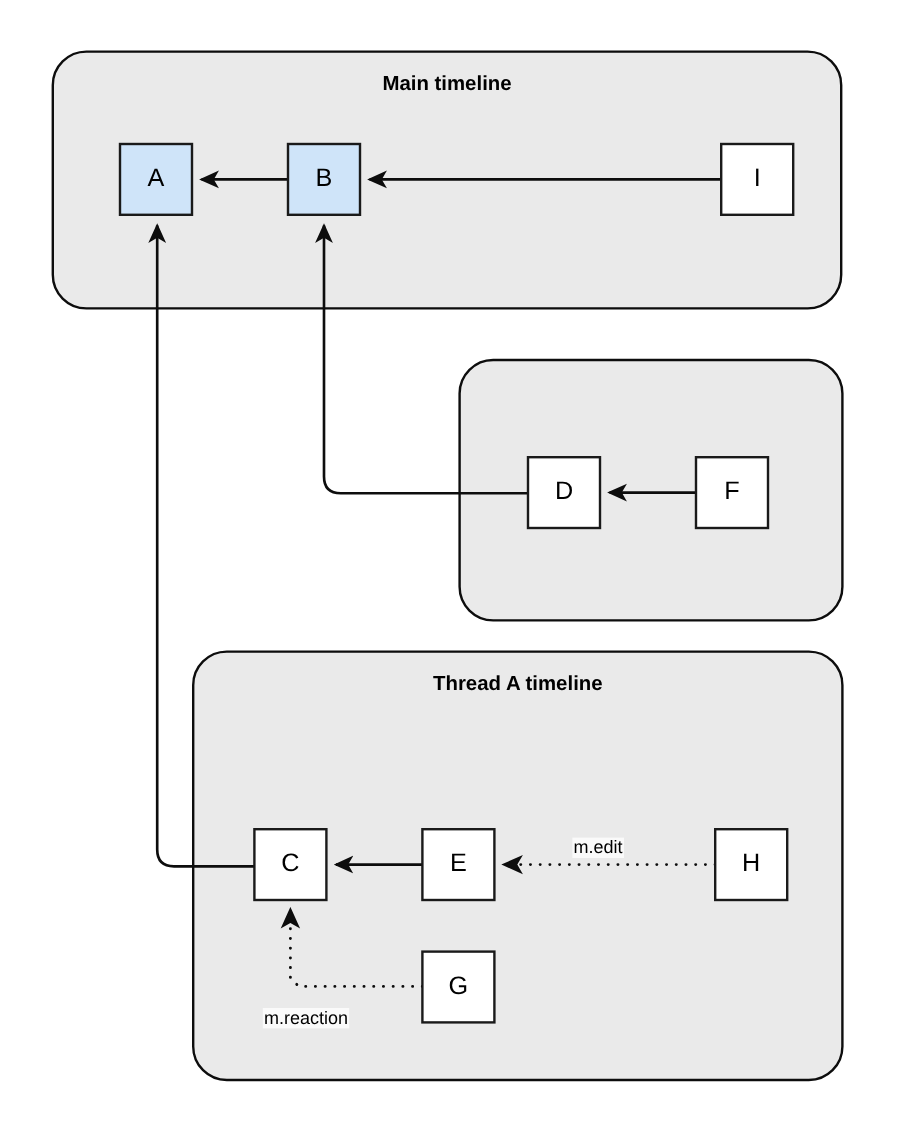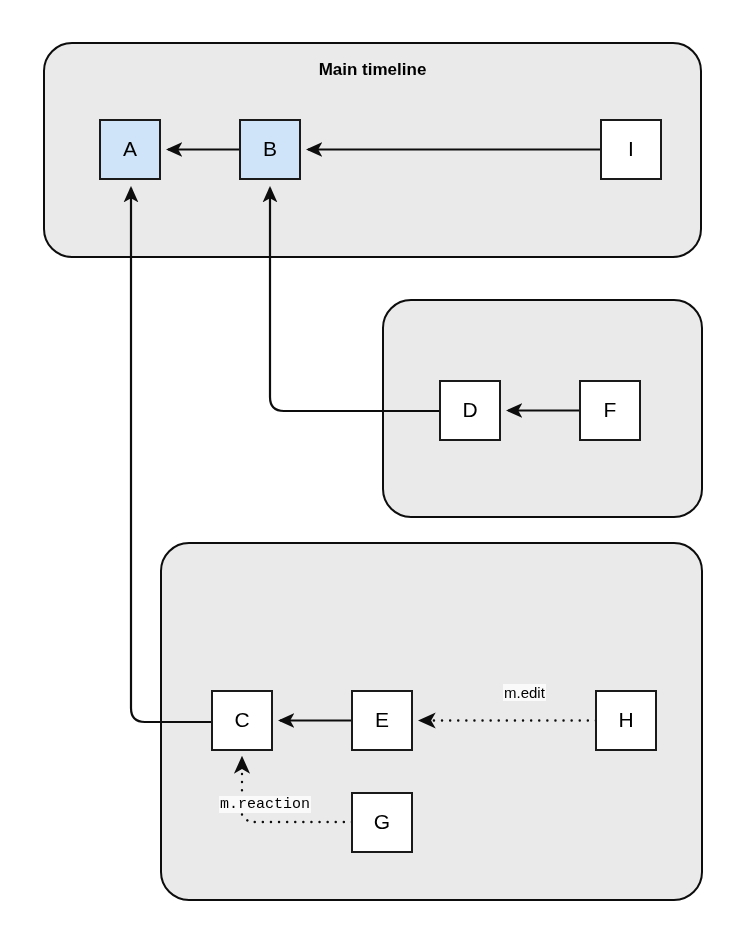--- a/index.html
+++ b/index.html
@@ -62,28 +62,29 @@
 
     <rect x="212" y="691" width="60" height="59" fill="#ffffff" stroke="#1a1a1a" stroke-width="2"></rect>
     <rect x="352" y="691" width="60" height="59" fill="#ffffff" stroke="#1a1a1a" stroke-width="2"></rect>
     <rect x="596" y="691" width="60" height="59" fill="#ffffff" stroke="#1a1a1a" stroke-width="2"></rect>
     <rect x="352" y="793" width="60" height="59" fill="#ffffff" stroke="#1a1a1a" stroke-width="2"></rect>
   </svg>
 
   <div class="container-title" style="left:44px;top:60px;width:657px;">Main timeline</div>
 
 
+  <div class="container-title" style="left:161px;top:560px;width:541px;">Thread A timeline</div>
 
   <div class="node-label" style="left:100px;top:137px;width:60px;">A</div>
   <div class="node-label" style="left:240px;top:137px;width:60px;">B</div>
   <div class="node-label" style="left:601px;top:137px;width:60px;">I</div>
   <div class="node-label" style="left:440px;top:398px;width:60px;">D</div>
   <div class="node-label" style="left:580px;top:398px;width:60px;">F</div>
   <div class="node-label" style="left:212px;top:708px;width:60px;">C</div>
   <div class="node-label" style="left:352px;top:708px;width:60px;">E</div>
   <div class="node-label" style="left:596px;top:708px;width:60px;">H</div>
   <div class="node-label" style="left:352px;top:810px;width:60px;">G</div>
 
-  <div class="edge-label" style="left:477px;top:684px;margin-left:26px;">m.edit</div>
+  <div class="edge-label" style="left:477px;top:698px;">m.edit</div>
 
-  <div class="edge-label" style="left:219px;top:796px;font-family:Liberation Mono, monospace;">m.reaction</div>
+  <div class="edge-label" style="left:219px;top:840px;">m.reaction</div>
 
 </div>
 
 </body></html>

